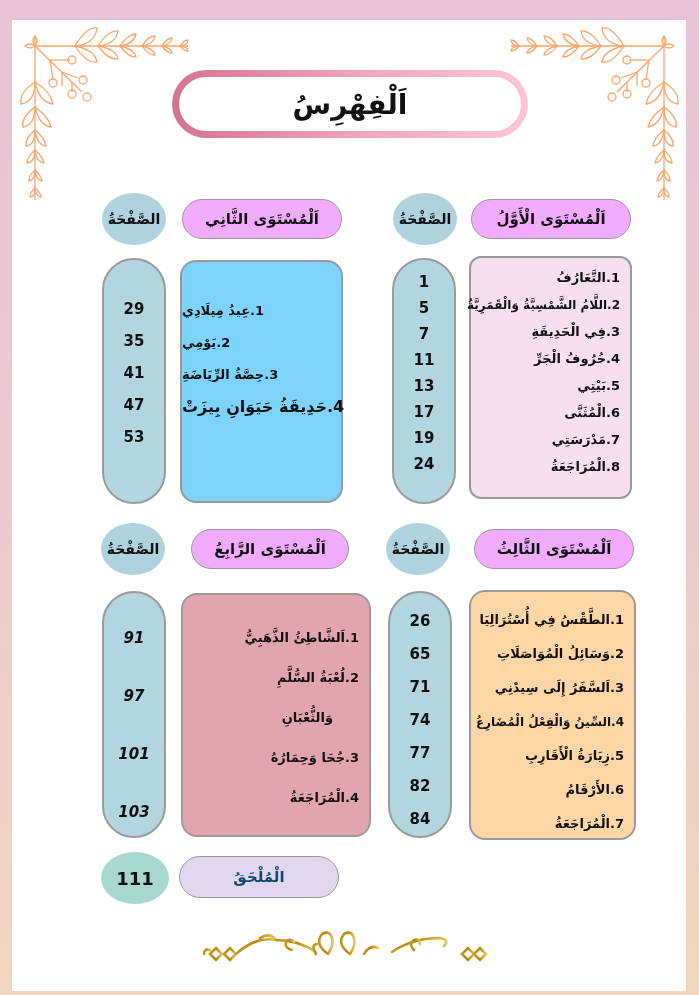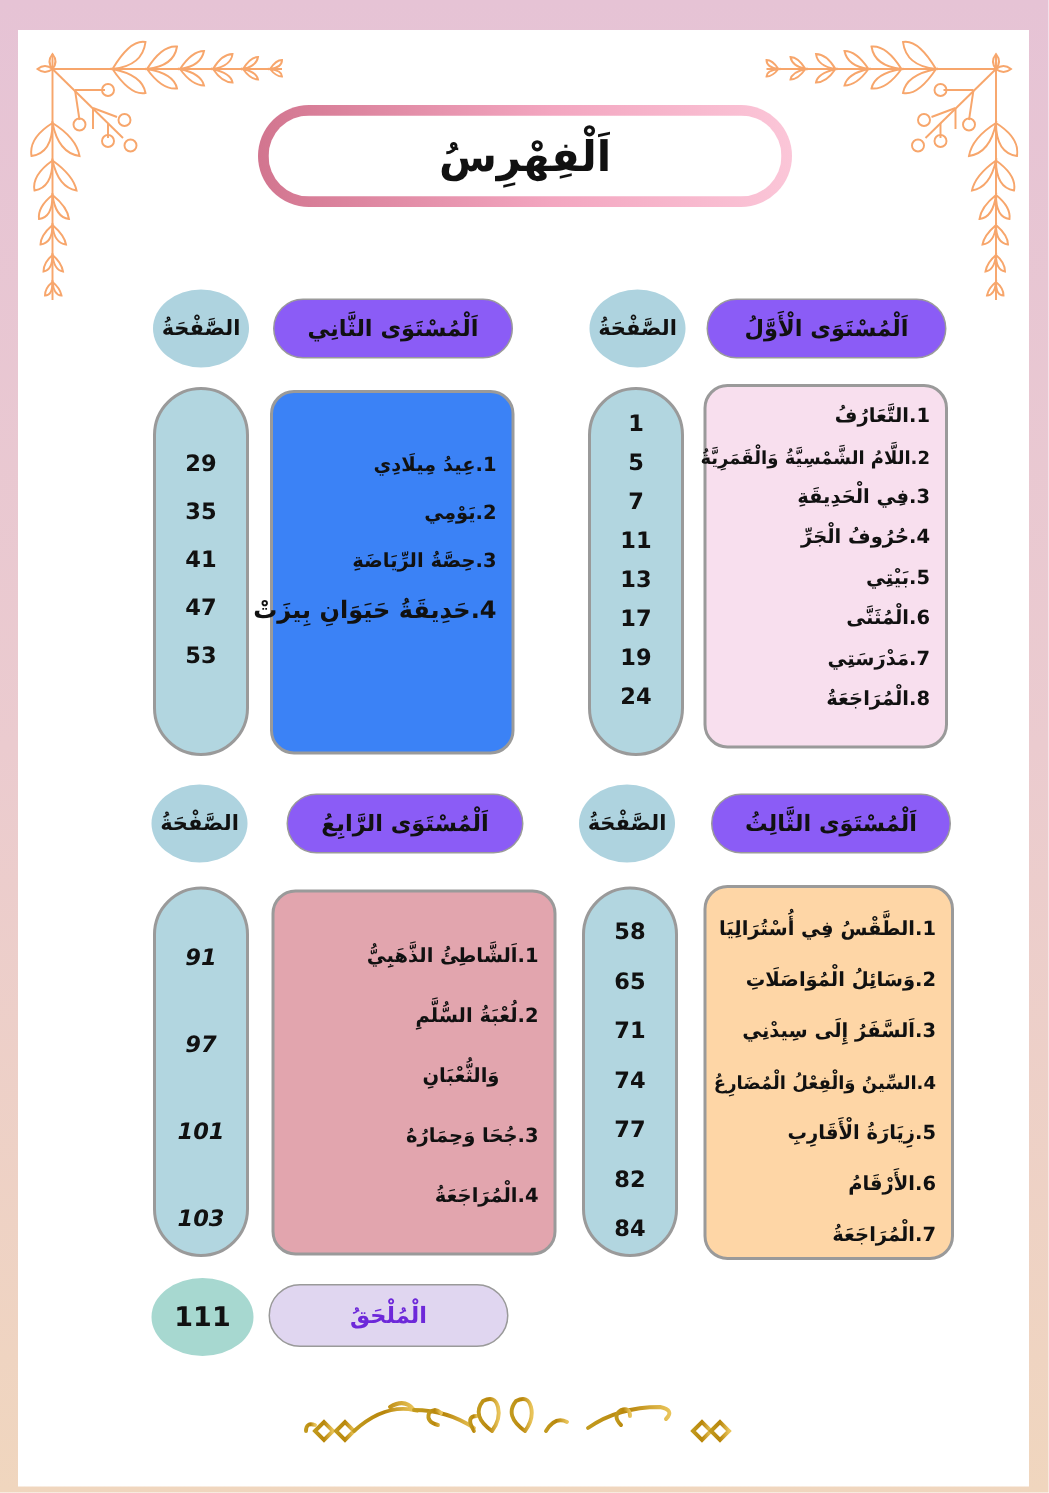--- a/index.html
+++ b/index.html
@@ -17,21 +17,21 @@
     position: absolute; left: 172px; top: 70px; width: 356px; height: 68px;
     box-sizing: border-box; border-radius: 34px;
     border: 7px solid transparent;
     background: linear-gradient(#fff,#fff) padding-box,
                 linear-gradient(to right, #d2758f, #f3a6c0 55%, #fbc6d8) border-box;
     display: flex; align-items: center; justify-content: center;
   }
   .title-text { font-size: 28px; font-weight: bold; color: #111; direction: rtl; }
   .level-pill {
     position: absolute; height: 40px; border-radius: 20px; box-sizing: border-box;
-    background: #8b5cf6; border: 1.5px solid #9a9a9a;
+    background: #f0abfc; border: 1.5px solid #9a9a9a;
     display: flex; align-items: center; justify-content: center;
     font-size: 15px; font-weight: bold; color: #111; direction: rtl;
   }
   .page-circle {
     position: absolute; width: 64px; height: 52px; border-radius: 50%;
     background: #aed3df;
     display: flex; align-items: center; justify-content: center;
     font-size: 14px; font-weight: bold; color: #111; direction: rtl;
   }
   .page-col {
@@ -42,30 +42,30 @@
   }
   .page-col span { display: block; text-align: center; }
   .list-box {
     position: absolute; box-sizing: border-box;
     border: 2px solid #9a9a9a; border-radius: 16px;
     direction: rtl; padding-right: 10px;
     display: flex; flex-direction: column;
     font-size: 13px; font-weight: bold; color: #111;
   }
   .list-box span { display: block; white-space: nowrap; }
-  .box-pink { background: #f8dfee; }
-  .box-green { background: #3b82f6; }
+  .box-pink { background: #f8dfee; border-radius: 12px; }
+  .box-green { background: #7dd3fc; align-items: flex-end; }
   .box-orange { background: #fed6a6; }
   .box-rose { background: #e2a5ae; }
   .appendix-pill {
     position: absolute; left: 179px; top: 856px; width: 160px; height: 42px;
     border-radius: 21px; box-sizing: border-box; background: #e0d6f0;
     border: 1.5px solid #9a9a9a;
     display: flex; align-items: center; justify-content: center;
-    font-size: 15px; font-weight: bold; color: #6d28d9; direction: rtl;
+    font-size: 15px; font-weight: bold; color: #0c4a6e; direction: rtl;
   }
   .appendix-circle {
     position: absolute; left: 101px; top: 852px; width: 68px; height: 52px; border-radius: 50%;
     background: #a7d8d0;
     display: flex; align-items: center; justify-content: center;
     font-size: 18px; font-weight: bold; color: #111;
   }
 </style>
 </head>
 <body>
@@ -220,21 +220,21 @@
 <div class="list-box box-orange" style="left:469px;top:590px;width:167px;height:250px;padding-top:17px;gap:12px;line-height:22px;">
   <span>1.الطَّقْسُ فِي أُسْتُرَالِيَا</span>
   <span>2.وَسَائِلُ الْمُوَاصَلَاتِ</span>
   <span>3.اَلسَّفَرُ إِلَى سِيدْنِي</span>
   <span style="font-size:12px;">4.السِّينُ وَالْفِعْلُ الْمُضَارِعُ</span>
   <span>5.زِيَارَةُ الْأَقَارِبِ</span>
   <span>6.الأَرْقَامُ</span>
   <span>7.الْمُرَاجَعَةُ</span>
 </div>
 <div class="page-col" style="left:388px;top:591px;height:247px;padding-top:17px;gap:11px;line-height:22px;">
-  <span>58</span>
+  <span>26</span>
   <span>65</span>
   <span>71</span>
   <span>74</span>
   <span>77</span>
   <span>82</span>
   <span>84</span>
 </div>
 
 <div class="level-pill" style="left:191px;top:529px;width:158px;">
   <span>اَلْمُسْتَوَى الرَّابِعُ</span>

